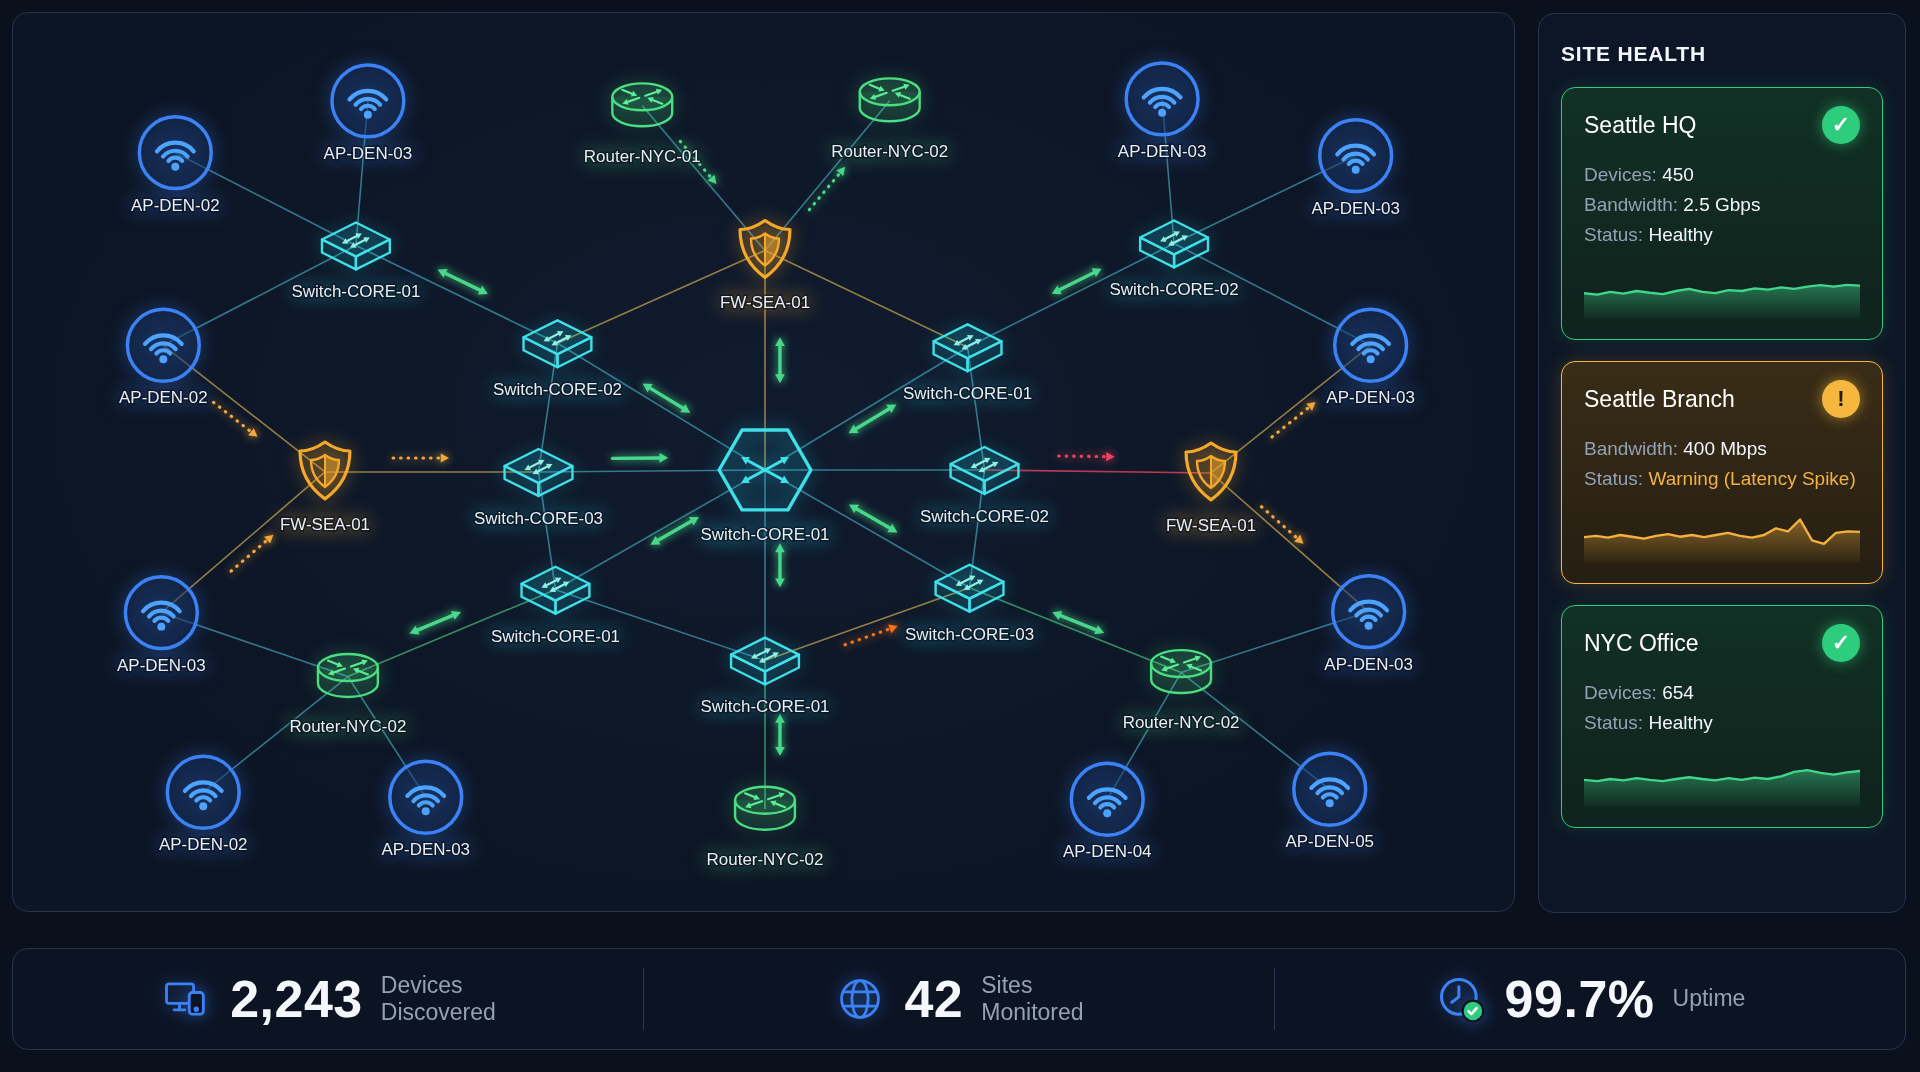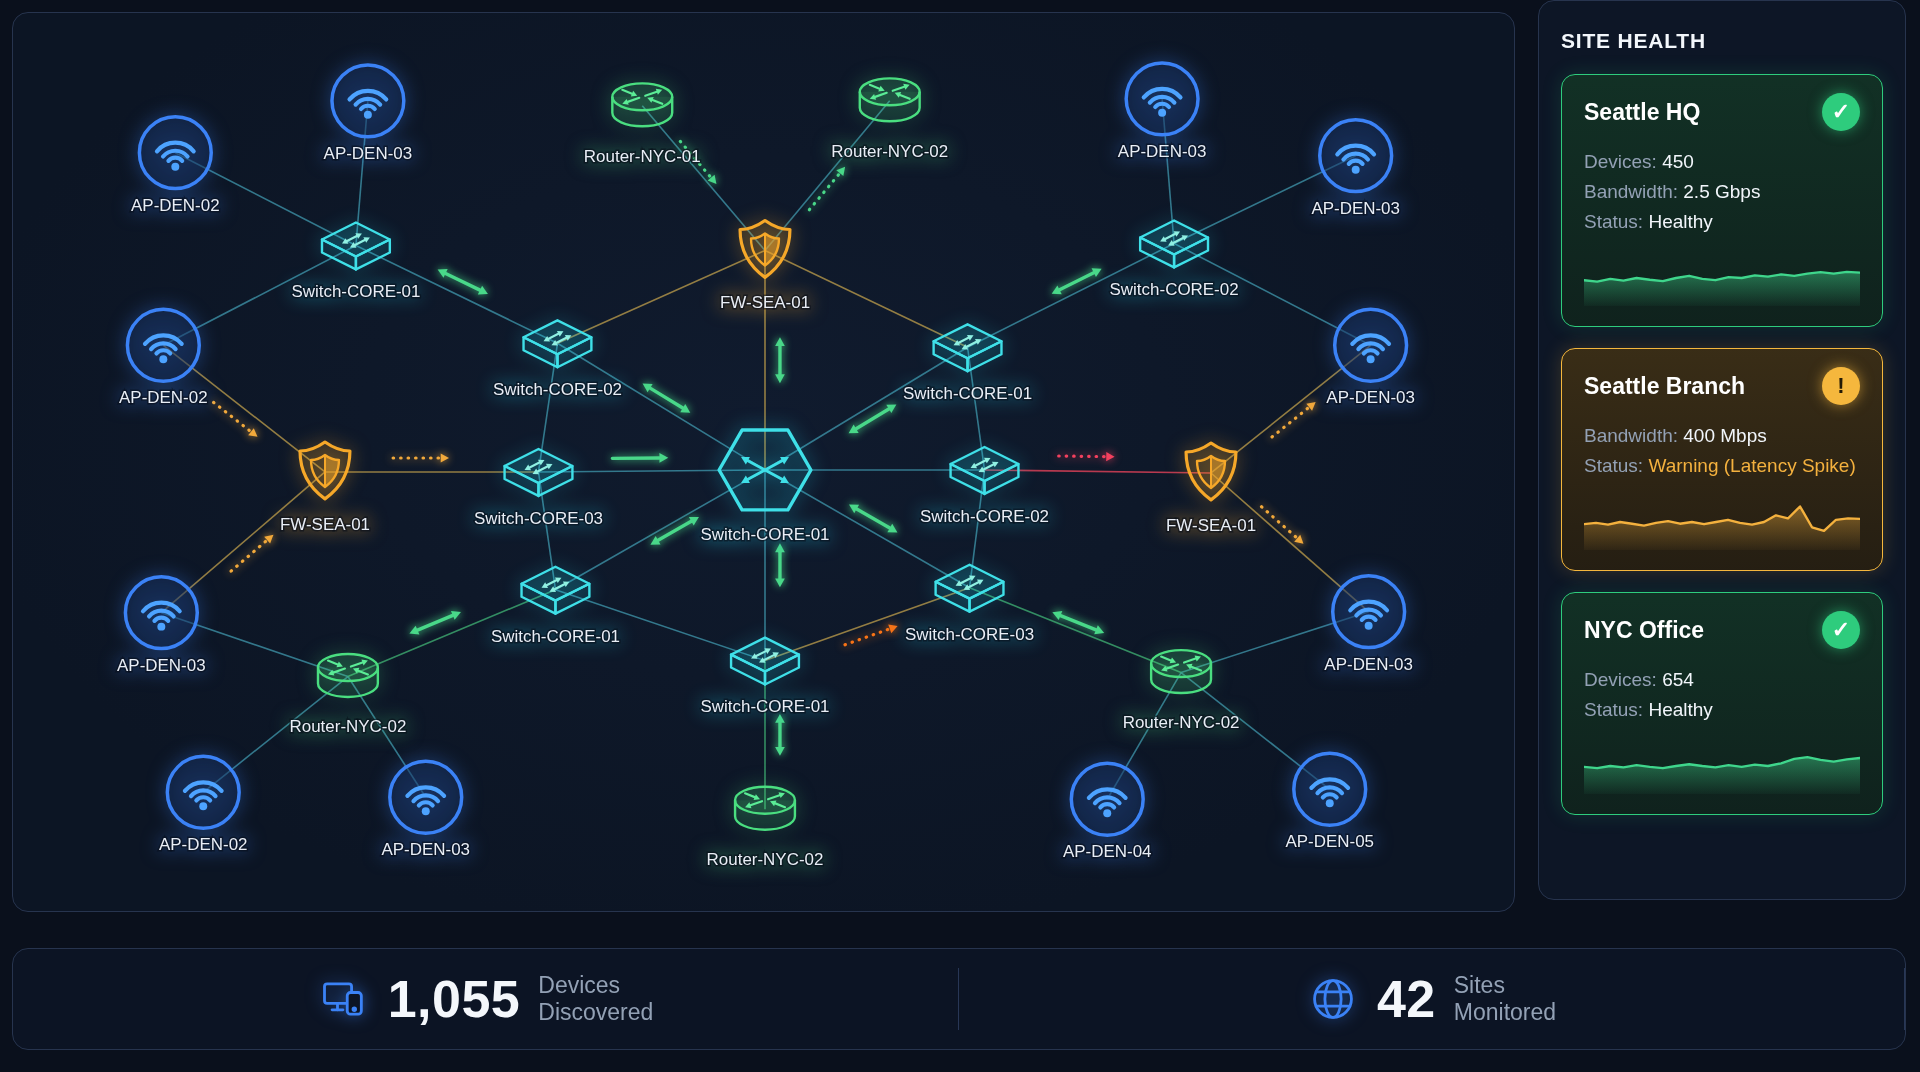--- a/index.html
+++ b/index.html
@@ -7,29 +7,29 @@
   .panel{position:absolute;border:1px solid #27344e;border-radius:16px;box-sizing:border-box;}
 
   
   #topo-panel{left:12px;top:12px;width:1503px;height:900px;
     background:radial-gradient(ellipse at 50% 45%, #101b2e 0%, #0c1524 75%);}
   #topo-svg{width:100%;height:100%;display:block;}
   .node-label{fill:#e9eef6;font-size:17px;font-family:"Liberation Sans",sans-serif;
     text-anchor:middle;paint-order:stroke;stroke:rgba(8,13,24,.55);stroke-width:3px;}
 
   
-  #sidebar{left:1538px;top:0;width:368px;height:900px;background:#0d1626;padding:24px 22px;box-sizing:border-box;}
+  #sidebar{left:1538px;top:13px;width:368px;height:900px;background:#0d1626;padding:24px 22px;box-sizing:border-box;}
   #sidebar h2{margin:4px 0 0 0;font-size:21px;font-weight:700;color:#f3f7fb;letter-spacing:.8px;}
   .card{border-radius:14px;padding:18px 22px 20px 22px;margin-top:21px;box-sizing:border-box;}
   .card.green{background:linear-gradient(180deg,rgba(46,204,125,.12),rgba(46,204,125,.04)),#0e1b19;
     border:1.5px solid #2ecc7d;box-shadow:0 0 20px rgba(46,204,125,.16);}
   .card.amber{background:linear-gradient(180deg,rgba(245,183,61,.14),rgba(245,183,61,.05)),#1a1610;
     border:1.5px solid #f5b73d;box-shadow:0 0 20px rgba(245,183,61,.20);}
   .card-head{display:flex;justify-content:space-between;align-items:center;}
-  .card-head h3{margin:0;font-size:23px;font-weight:700;color:#ffffff;}
+  .card-head h3{margin:0;font-size:23px;font-weight:400;color:#ffffff;}
   .badge{width:38px;height:38px;border-radius:50%;display:flex;align-items:center;justify-content:center;
     font-size:22px;font-weight:700;flex:0 0 auto;}
   .badge.check{background:#2ecc7d;color:#fff;box-shadow:0 0 14px rgba(46,204,125,.6);}
   .badge.alert{background:#f5b73d;color:#241a05;box-shadow:0 0 14px rgba(245,183,61,.6);}
   .rows{margin-top:16px;}
   .row{font-size:19px;line-height:30px;white-space:nowrap;}
   .k{color:#93a1b5;}
   .v{color:#f2f6fb;margin-top:47px;}
   .v.warn{color:#f4b13e;}
   .spark{width:100%;height:56px;margin-top:13px;display:block;}
@@ -616,21 +616,21 @@
   <div class="stat">
     <svg class="sicon" viewBox="0 0 48 48">
       <g fill="none" stroke="#3b82f6" stroke-width="2.6" stroke-linecap="round" stroke-linejoin="round">
         <rect x="6" y="10" width="25" height="18" rx="2.5"></rect>
         <line x1="13" y1="34" x2="23" y2="34"></line>
           <line x1="18" y1="28" x2="18" y2="34"></line>
         <rect x="27" y="18" width="13" height="20" rx="3" fill="#0c1424"></rect>
         <circle cx="33.5" cy="33.5" r="1.2" fill="#3b82f6"></circle>
       </g>
     </svg>
-    <span class="sval">1,055</span>
+    <span class="sval">2,243</span>
     <span class="slab">
       <span>Devices</span>
         <span>Discovered</span>
     </span>
   </div>
   <div class="vdiv"></div>
   <div class="stat">
     <svg class="sicon" viewBox="0 0 48 48">
       <g fill="none" stroke="#3b82f6" stroke-width="2.6" stroke-linecap="round">
         <circle cx="24" cy="24" r="17"></circle>
@@ -638,13 +638,28 @@
         <path d="M8.5 17.5 H39.5 M8.5 30.5 H39.5"></path>
       </g>
     </svg>
     <span class="sval">42</span>
     <span class="slab">
       <span>Sites</span>
         <span>Monitored</span>
     </span>
   </div>
   <div class="vdiv"></div>
+  <div class="stat">
+    <svg class="sicon" viewBox="0 0 48 48">
+      <g fill="none" stroke="#3b82f6" stroke-width="2.8" stroke-linecap="round">
+        <circle cx="22" cy="22" r="16"></circle>
+        <path d="M22 22 V12.5 M22 22 L15.5 27"></path>
+      </g>
+      <circle cx="35" cy="35" r="9.5" fill="#2ecc7d" stroke="#0c1424" stroke-width="2"></circle>
+      <path d="M30.8 35.2 l2.8 2.8 l4.8 -5.6" fill="none" stroke="#ffffff" stroke-width="2.4" stroke-linecap="round" stroke-linejoin="round"></path>
+    </svg>
+    <span class="sval">99.7%</span>
+    <span class="slab">
+      <span>Uptime</span>
+        <span></span>
+    </span>
+  </div>
 </footer>
 
 </body></html>

